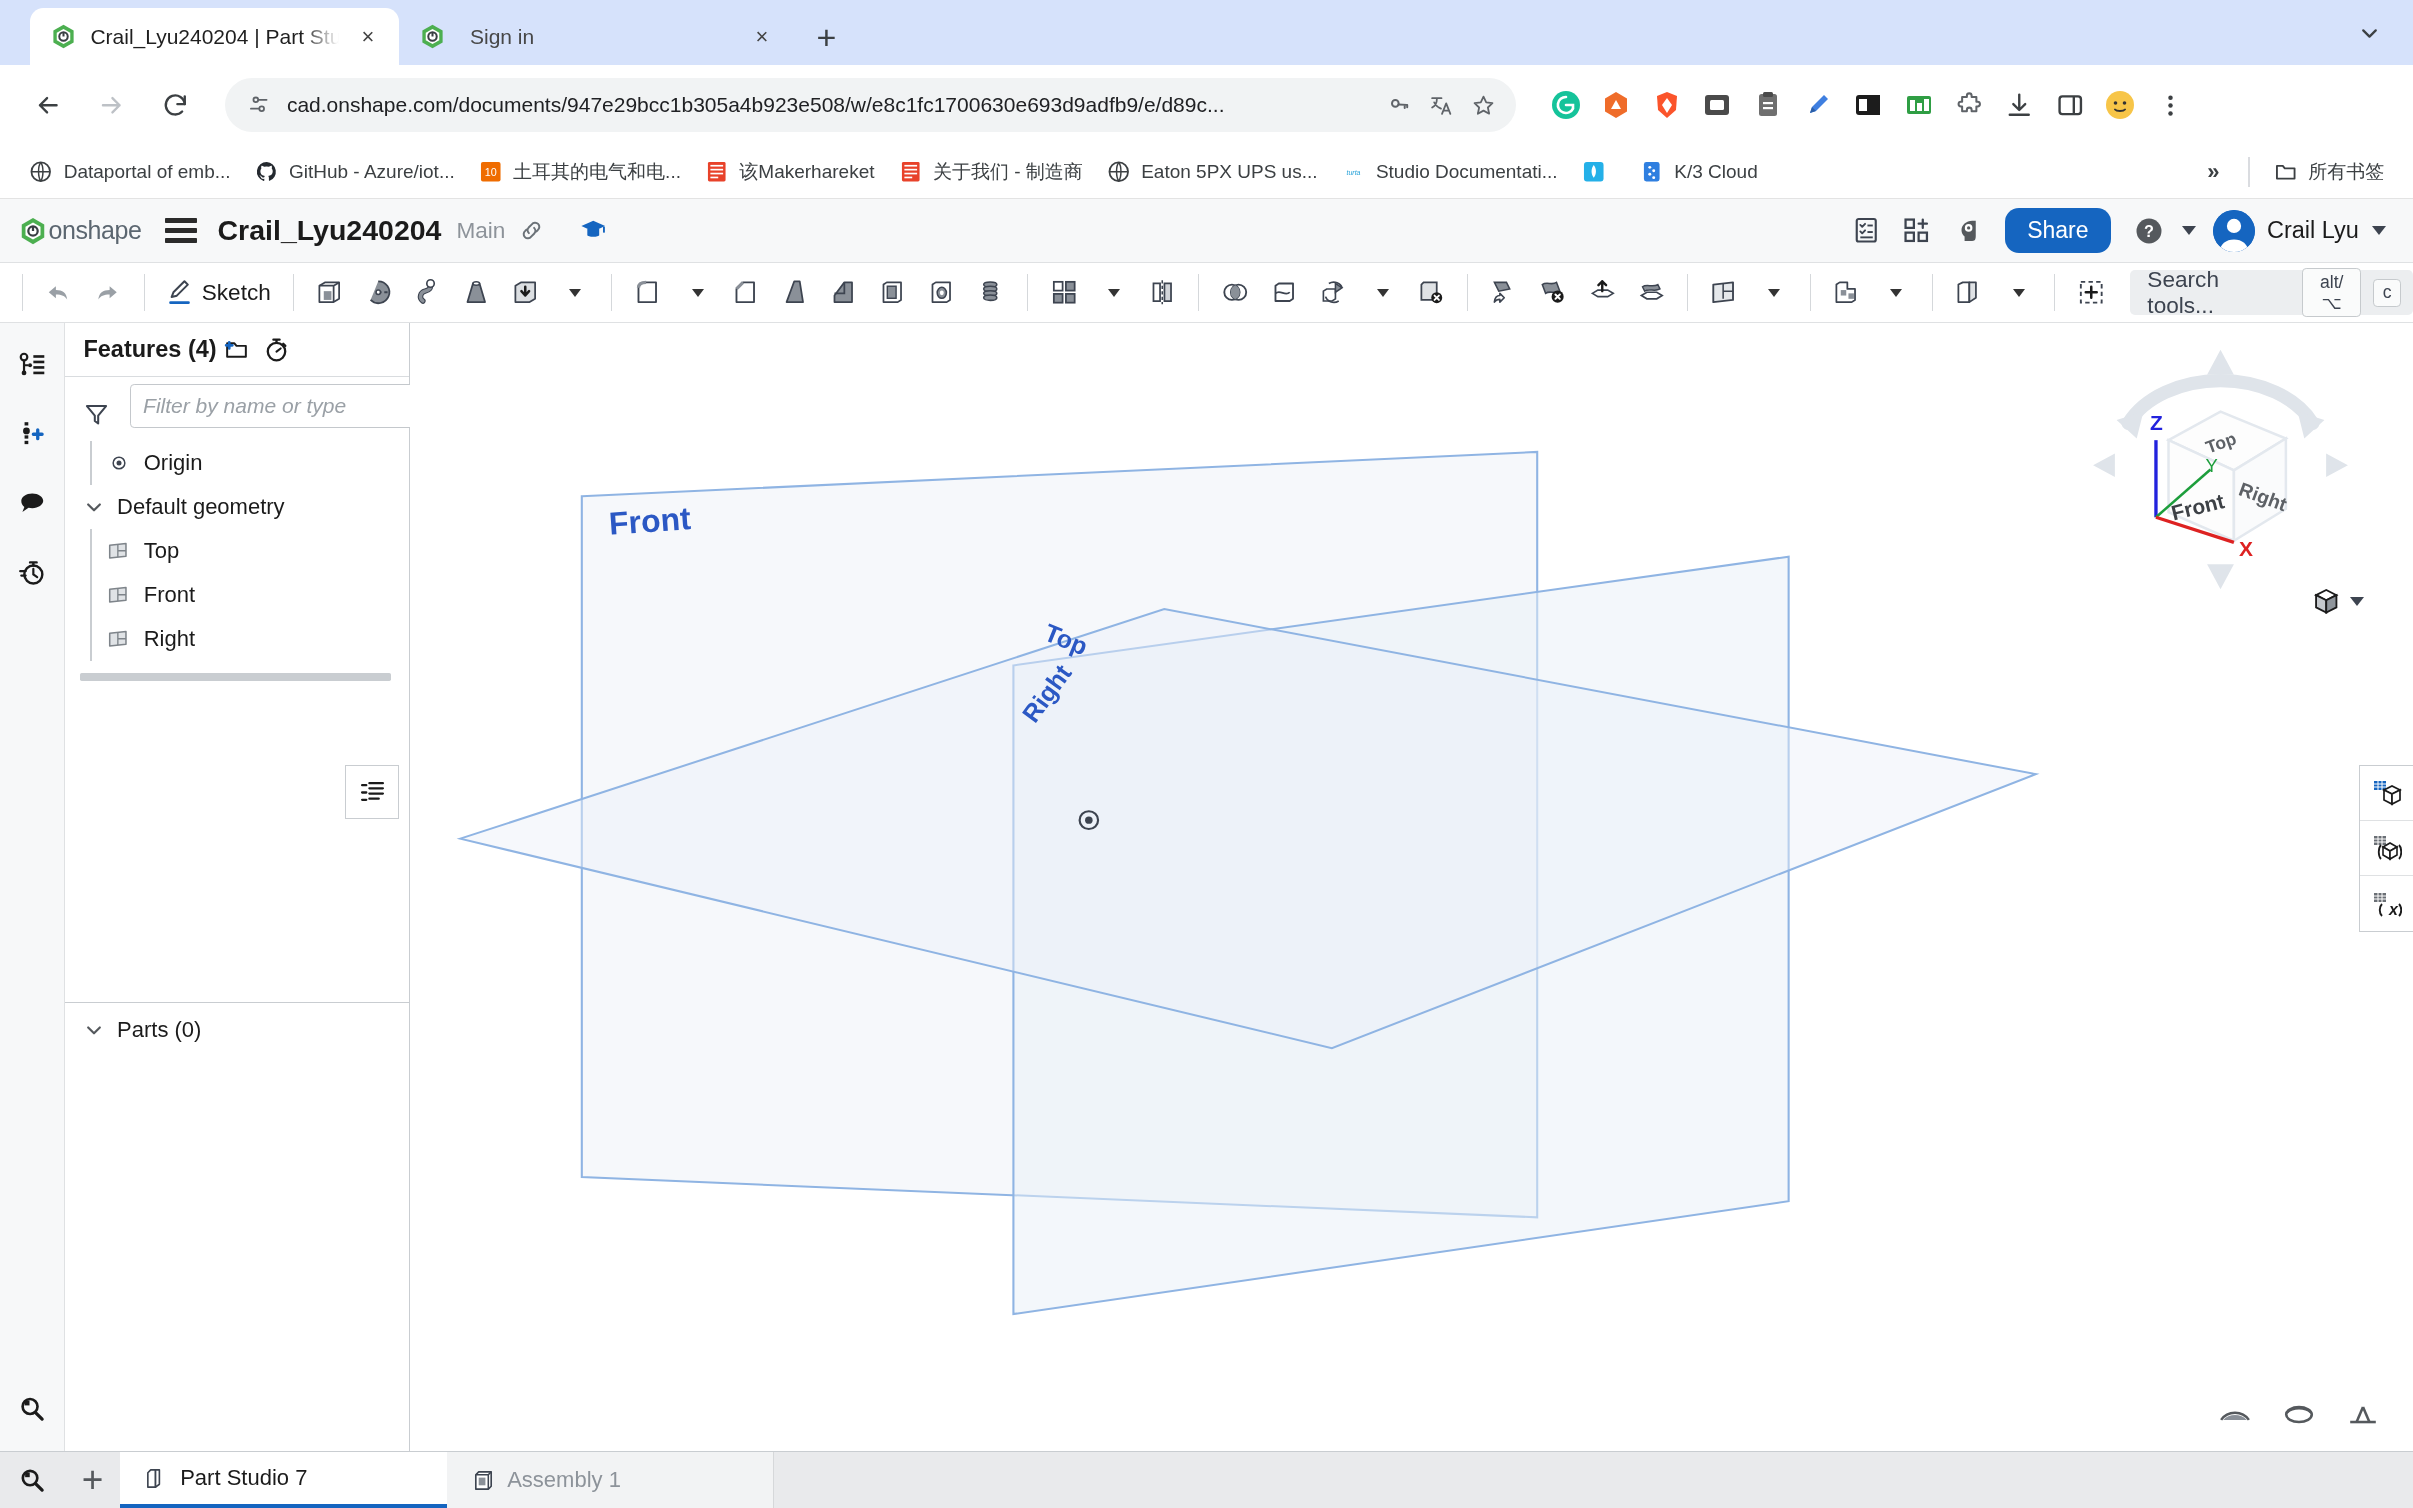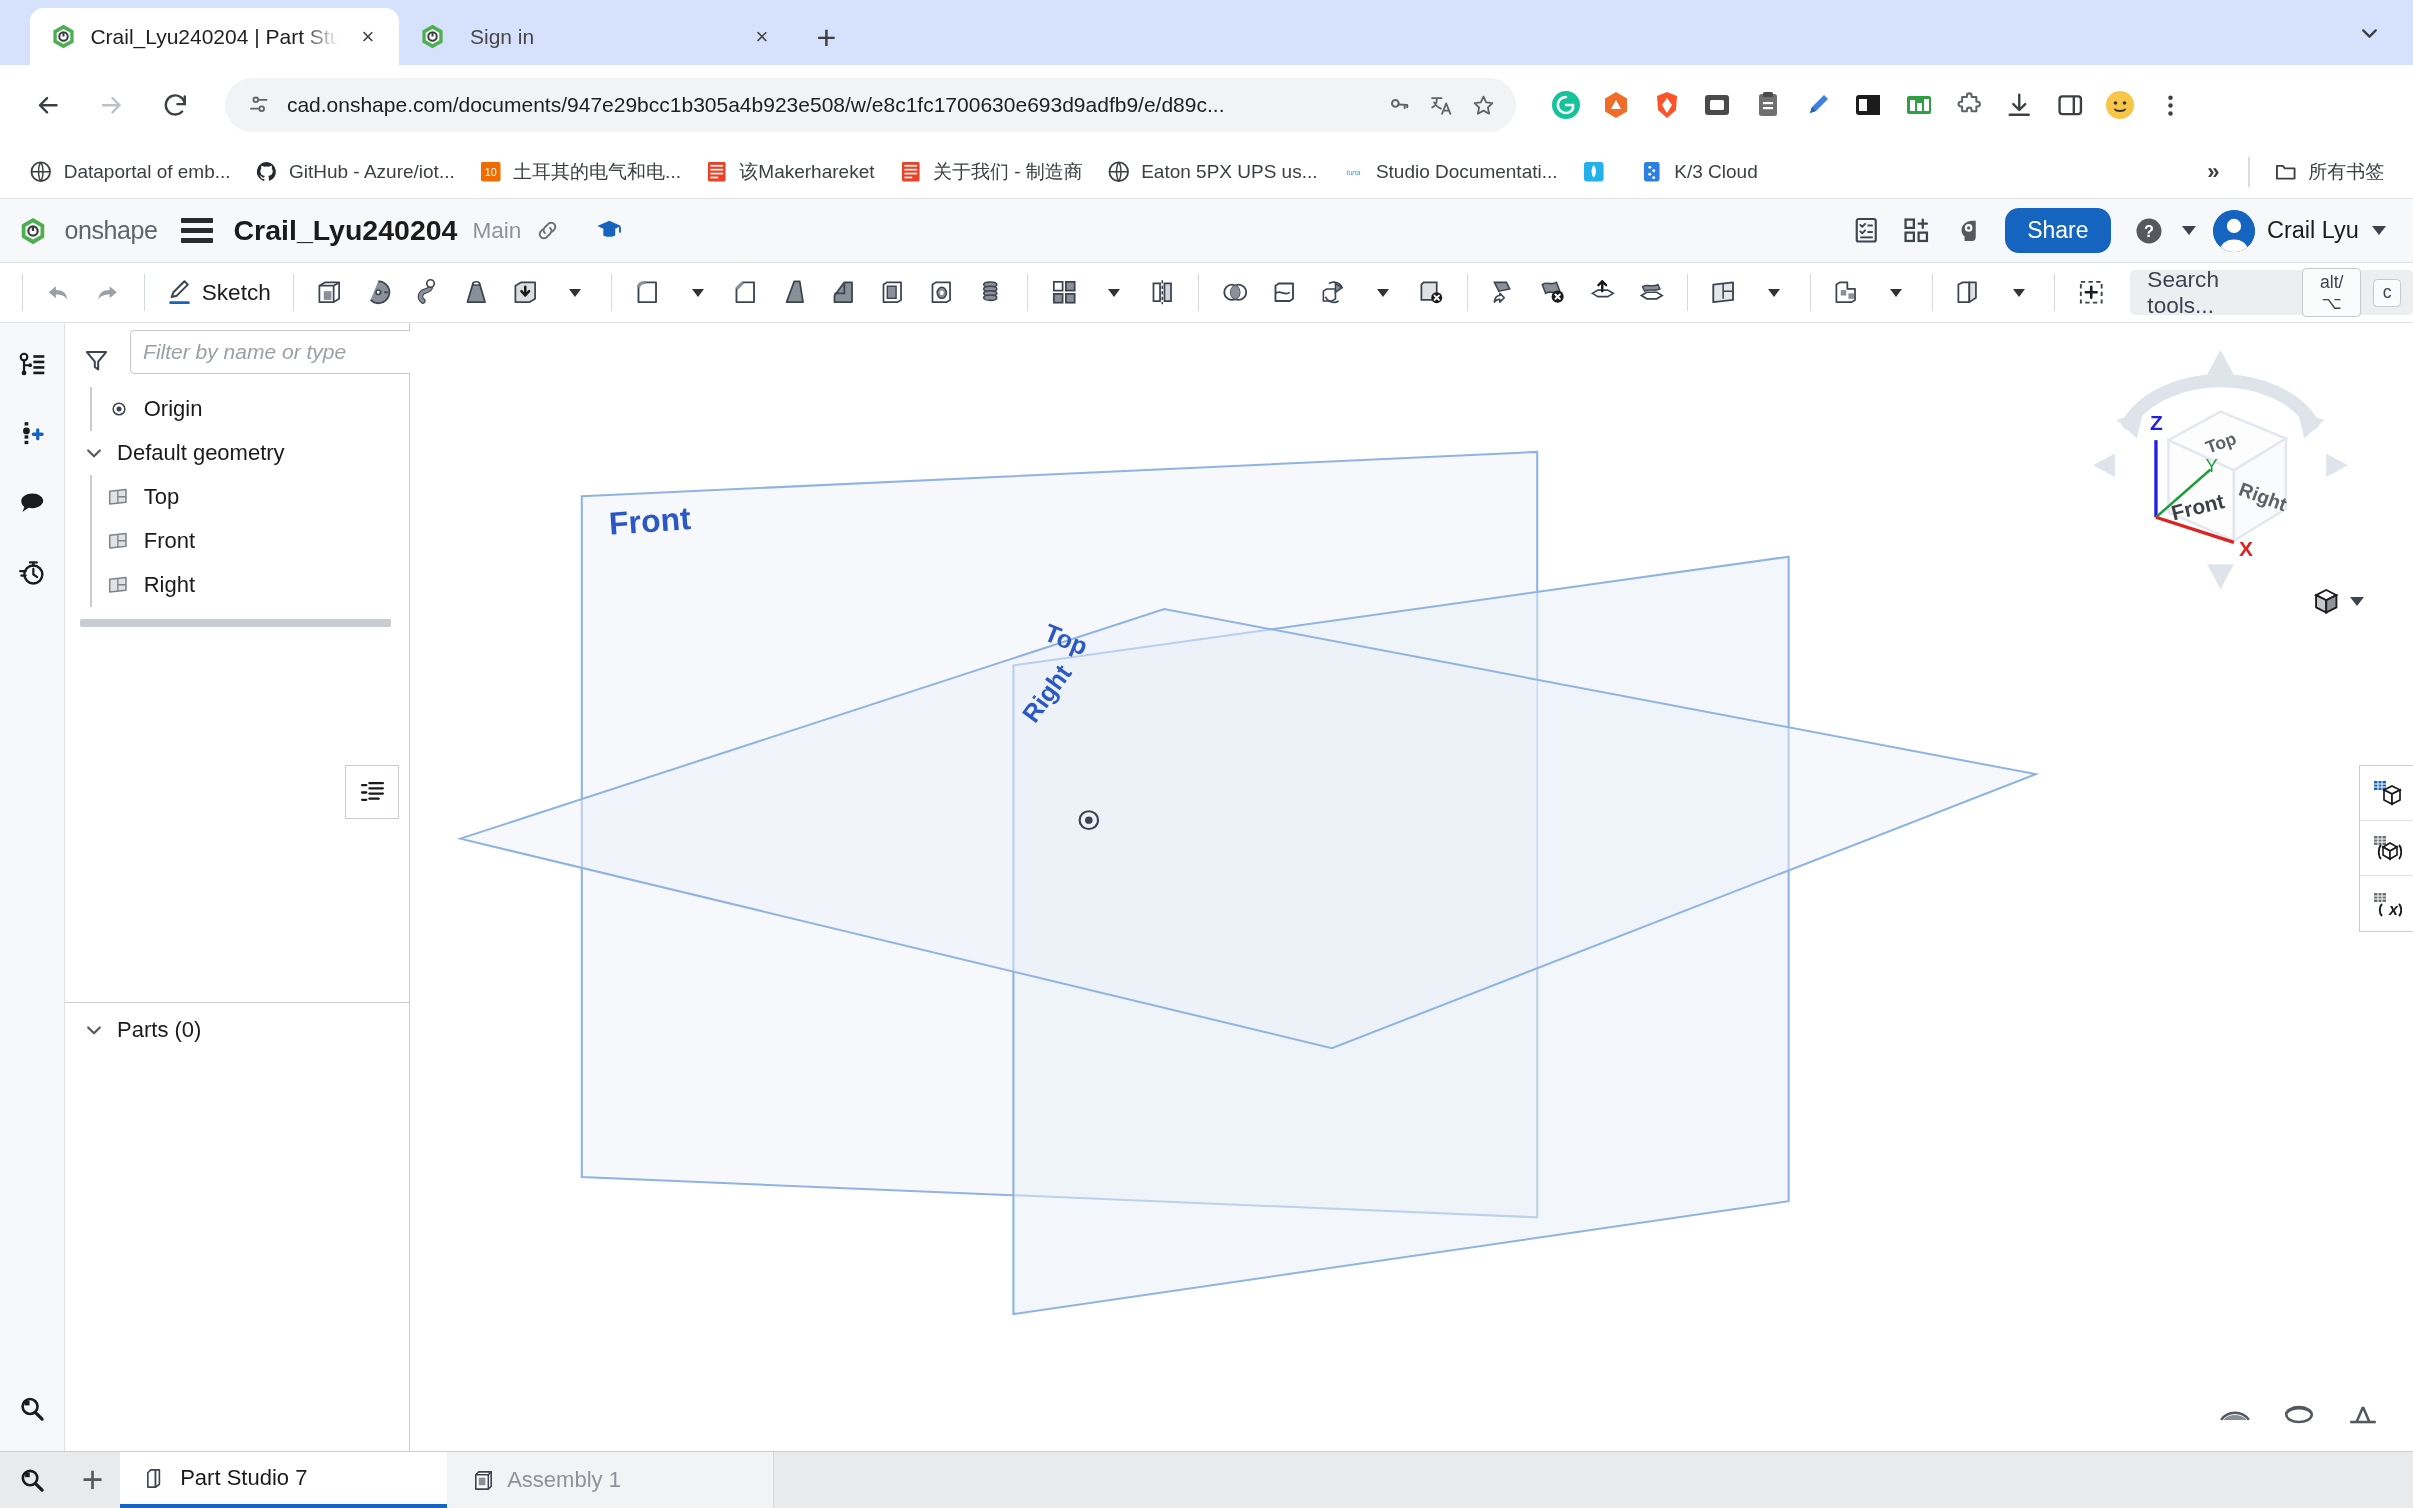--- a/index.html
+++ b/index.html
@@ -122,21 +122,21 @@
   
   .app { flex: 1 1 auto; display: flex; flex-direction: column; background: #fff; min-height:0; }
 
   .os-header {
     height: 64px; flex: 0 0 64px;
     background: #f7f8f9;
     border-bottom: 0.8px solid #dfe1e3;
     display: flex; align-items: center;
     padding: 0 18.4px; gap: 0;
   }
-  .os-logo { display: flex; align-items: center; gap: 16px; }
+  .os-logo { display: flex; align-items: center; gap: 0; }
   .os-logo-text { font-size: 25px; color: #5b6670; letter-spacing: -0.4px; }
   .hamburger {
     width: 39px; height: 39px; margin-left: 20px;
     display: flex; flex-direction: column; justify-content: center; gap: 5px;
     padding: 0 3.4px;
   }
   .hamburger i { display:block; height: 5px; background: #2b2b2b; border-radius: 0.8px; }
   .doc-title {
     font-size: 28.5px; font-weight: bold; color: #1b1b1b;
     margin-left: 17px; white-space: nowrap;
@@ -915,20 +915,37 @@
         <span class="rail-ico rail-bottom">
           <svg viewBox="0 0 26 26" width="28.5" height="28.5">
               <circle cx="11" cy="10.5" r="6.8" fill="none" stroke="#1b1b1b" stroke-width="2.4"></circle>
               <rect x="6" y="5" width="4.5" height="4.5" fill="#1b1b1b"></rect>
               <line x1="16" y1="16" x2="22" y2="22" stroke="#1b1b1b" stroke-width="3" stroke-linecap="round"></line>
             </svg>
         </span>
       </div>
 
       <div class="feature-panel">
+        <div class="fp-head">
+          <span class="fp-title">Features (4)</span>
+          <span class="fp-head-ico">
+            <svg viewBox="0 0 26 26" width="27" height="27">
+                <path d="M4 7h7l2 2.5h9V20H4z" fill="none" stroke="#1b1b1b" stroke-width="1.9" stroke-linejoin="round"></path>
+                <path d="M6 6v6M3 9h6" stroke="#1565c0" stroke-width="2.6" stroke-linecap="round"></path>
+              </svg>
+          </span>
+          <span class="fp-head-ico">
+            <svg viewBox="0 0 26 26" width="27" height="27">
+                <circle cx="13" cy="15" r="8.4" fill="none" stroke="#1b1b1b" stroke-width="2.2"></circle>
+                <path d="M13 15l4-3" fill="none" stroke="#1b1b1b" stroke-width="2" stroke-linecap="round"></path>
+                <path d="M10 3.5h6M13 3.5v3" stroke="#1b1b1b" stroke-width="2.2" stroke-linecap="round"></path>
+                <path d="M19.5 7.5l2 2" stroke="#1b1b1b" stroke-width="2.2" stroke-linecap="round"></path>
+              </svg>
+          </span>
+        </div>
 
         <div class="fp-filter">
           <span style="display:flex;">
             <svg viewBox="0 0 24 24" width="27" height="27">
                 <path d="M3.5 4.5h17L13.5 13v7l-3-2.2V13z" fill="none" stroke="#3d4450" stroke-width="1.8" stroke-linejoin="round"></path>
               </svg>
           </span>
           <input class="filter-input" value="" placeholder="Filter by name or type" style="">
         </div>
 

